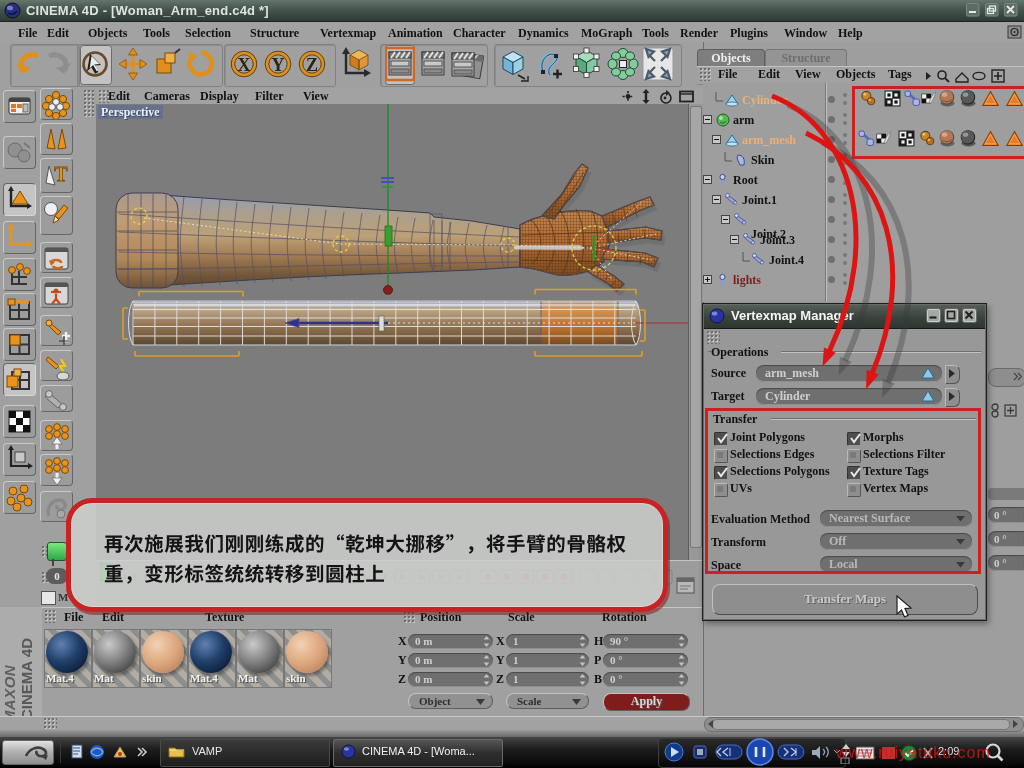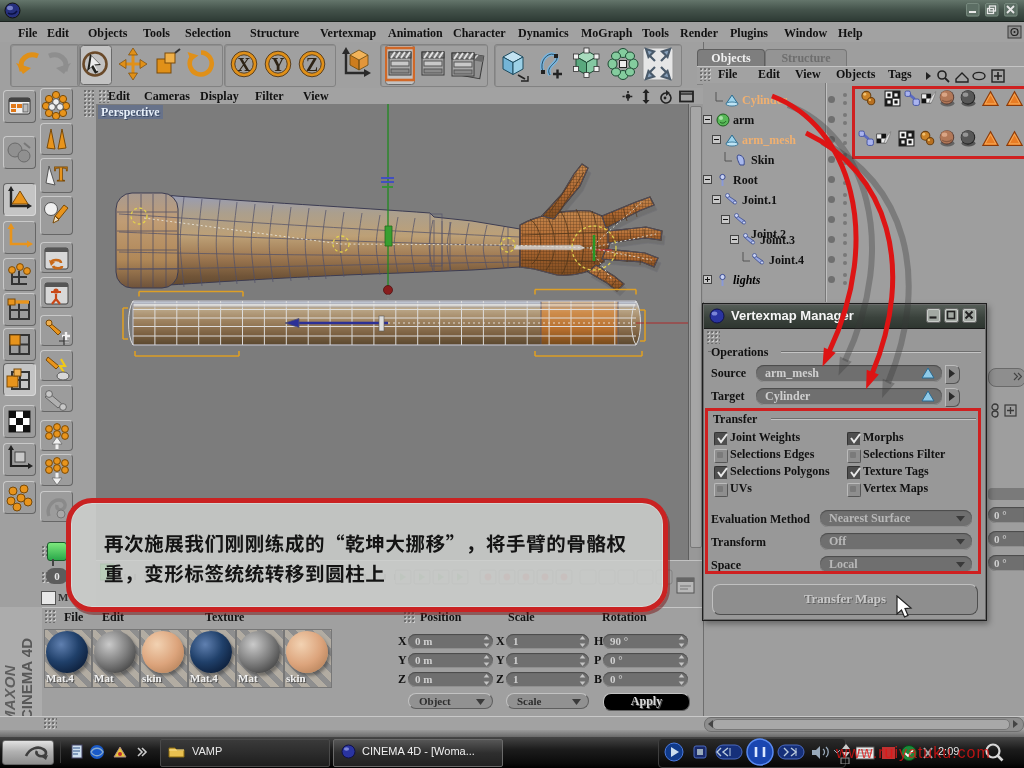--- a/index.html
+++ b/index.html
@@ -11,20 +11,21 @@
 .fld{background:#6f6f6f;border-radius:8px;box-shadow:inset 0 1px 1px #4a4a4a, inset 0 -1px 0 #909090;color:#cfcfcf;font-family:"Liberation Serif",serif;font-weight:bold;font-size:11px;}
 .menu{font-family:"Liberation Serif",serif;font-weight:bold;font-size:13px;color:#111;}
 </style></head><body>
 <div class="ab" style="left:0;top:0;width:1024px;height:21px;background:linear-gradient(#64756b,#45544c 45%,#2e3b35);border-bottom:1px solid #1c2420;">
 <svg class="ab" style="left:4px;top:2px" width="17" height="17">
       <circle cx="8.5" cy="8.5" r="7.5" fill="#26307e"></circle>
       <circle cx="8.5" cy="8.5" r="7.5" fill="none" stroke="#111" stroke-width="1"></circle>
       <ellipse cx="6" cy="6" rx="3" ry="2.2" fill="#8a93d8" opacity=".8"></ellipse>
       <path d="M4 11c3 2 7 1 9-2" stroke="#0b1040" stroke-width="1.5" fill="none"></path>
     </svg>
+<div class="ab" style="left:26px;top:3px;font-size:13px;font-weight:bold;color:#dfe4df;letter-spacing:.2px;">CINEMA 4D - [Woman_Arm_end.c4d *]</div>
 </div>
 <svg class="ab" style="left:966px;top:3px" width="14" height="14">
     <rect x="0" y="0" width="13.5" height="13.5" rx="1.5" fill="#5c6e64" stroke="#20292312"></rect>
     <rect x="0.5" y="0.5" width="12.5" height="12.5" rx="1.5" fill="none" stroke="#7e9186" stroke-width="1" opacity=".8"></rect>
     <path d="M3 9h7" stroke="#e8e8e8" stroke-width="2"></path>
   </svg>
 <svg class="ab" style="left:985px;top:3px" width="14" height="14">
     <rect x="0" y="0" width="13.5" height="13.5" rx="1.5" fill="#5c6e64" stroke="#20292312"></rect>
     <rect x="0.5" y="0.5" width="12.5" height="12.5" rx="1.5" fill="none" stroke="#7e9186" stroke-width="1" opacity=".8"></rect>
     <rect x="4.5" y="3" width="6" height="5" fill="none" stroke="#e8e8e8" stroke-width="1.3"></rect>
@@ -739,21 +740,21 @@
 <svg class="ab" style="left:678px;top:672px" width="7" height="15">
     <path d="M3.5 2l2.8 3.6H0.7z" fill="#c4c4c4"></path>
     <path d="M3.5 13L0.7 9.4h5.6z" fill="#c4c4c4"></path>
   </svg>
 <div class="ab" style="left:408px;top:693px;width:85px;height:16px;background:#919191;border:1px solid;border-color:#c2c2c2 #5e5e5e #5e5e5e #c2c2c2;border-radius:8px;color:#2e2e2e;font-family:'Liberation Serif',serif;font-weight:bold;font-size:11px;line-height:15px;text-align:left;padding-left:10px;box-sizing:border-box;">Object<svg class="ab" style="right:7px;top:5px" width="9" height="7">
       <path d="M0 0h9l-4.5 6z" fill="#3a3a3a"></path>
     </svg></div>
 <div class="ab" style="left:506px;top:693px;width:83px;height:16px;background:#919191;border:1px solid;border-color:#c2c2c2 #5e5e5e #5e5e5e #c2c2c2;border-radius:8px;color:#2e2e2e;font-family:'Liberation Serif',serif;font-weight:bold;font-size:11px;line-height:15px;text-align:left;padding-left:10px;box-sizing:border-box;">Scale<svg class="ab" style="right:7px;top:5px" width="9" height="7">
       <path d="M0 0h9l-4.5 6z" fill="#3a3a3a"></path>
     </svg></div>
-<div class="ab" style="left:603px;top:693px;width:85px;height:16px;background:#000000;border:1px solid;border-color:#c2c2c2 #5e5e5e #5e5e5e #c2c2c2;border-radius:8px;color:#d8d8d8;text-shadow:1px 1px 0 #555;font-family:'Liberation Serif',serif;font-weight:bold;font-size:12px;line-height:15px;text-align:center;">Apply</div>
+<div class="ab" style="left:603px;top:693px;width:85px;height:16px;background:#7f1d1d;border:1px solid;border-color:#c2c2c2 #5e5e5e #5e5e5e #c2c2c2;border-radius:8px;color:#d8d8d8;text-shadow:1px 1px 0 #555;font-family:'Liberation Serif',serif;font-weight:bold;font-size:12px;line-height:15px;text-align:center;">Apply</div>
 <div class="ab" style="left:0;top:716px;width:1024px;height:14px;background:#a2a2a2;border-top:1px solid #c8c8c8;"></div>
 <div class="ab grip" style="left:44px;top:718px;width:13px;height:11px;"></div>
 <div class="ab" style="left:0;top:730px;width:1024px;height:7px;background:linear-gradient(#9a9a9a,#6a6a6a);"></div>
 <div class="ab" style="left:703px;top:42px;width:321px;height:674px;background:#9e9e9e;border-left:1px solid #6e6e6e;"></div>
 <div class="ab" style="left:697px;top:49px;width:66px;height:17px;background:#7e7e7e;border:1px solid #5e5e5e;border-bottom:none;border-radius:4px 4px 0 0;color:#f0f0f0;font-family:'Liberation Serif',serif;font-weight:bold;font-size:12px;text-align:center;line-height:17px;">Objects</div>
 <div class="ab" style="left:765px;top:49px;width:80px;height:17px;background:#949494;border:1px solid #777;border-bottom:none;border-radius:4px 4px 0 0;color:#6e6e6e;font-family:'Liberation Serif',serif;font-weight:bold;font-size:12px;text-align:center;line-height:17px;">Structure</div>
 <div class="ab" style="left:697px;top:66px;width:327px;height:17px;background:#a2a2a2;border-top:1px solid #c4c4c4;border-bottom:1px solid #848484;"></div>
 <div class="ab grip" style="left:700px;top:68px;width:11px;height:13px;"></div>
 <div class="ab ser" style="left:718px;top:67px;font-size:12px;">File</div>
 <div class="ab ser" style="left:758px;top:67px;font-size:12px;">Edit</div>
@@ -856,21 +857,21 @@
 <div class="ab ser" style="left:769px;top:253px;font-size:12px;color:#111;text-align:center;">Joint.4</div>
 <svg class="ab" style="left:703px;top:275px" width="9" height="9">
     <rect x="0.5" y="0.5" width="8" height="8" fill="#c8c8c8" stroke="#444"></rect>
     <path d="M2 4.5h5" stroke="#111"></path>
     <path d="M4.5 2v5" stroke="#111"></path>
   </svg>
 <svg class="ab" style="left:716px;top:273px" width="14" height="14">
     <path d="M6.5 1v12" stroke="#8a9ad8" stroke-width="2"></path>
     <circle cx="6.5" cy="4" r="2.6" fill="#c8d2f4" stroke="#3a4a8e"></circle>
   </svg>
-<div class="ab ser" style="left:733px;top:273px;font-size:12px;color:#000000;font-style:italic;">lights</div>
+<div class="ab ser" style="left:733px;top:273px;font-size:12px;color:#7f1d1d;">lights</div>
 <div class="ab" style="left:828px;top:96px;width:7px;height:7px;border-radius:50%;background:#6f6f6f;"></div>
 <div class="ab" style="left:843px;top:93px;width:4px;height:4px;border-radius:50%;background:#787878;"></div>
 <div class="ab" style="left:843px;top:101px;width:4px;height:4px;border-radius:50%;background:#787878;"></div>
 <div class="ab" style="left:828px;top:116px;width:7px;height:7px;border-radius:50%;background:#6f6f6f;"></div>
 <div class="ab" style="left:843px;top:113px;width:4px;height:4px;border-radius:50%;background:#787878;"></div>
 <div class="ab" style="left:843px;top:121px;width:4px;height:4px;border-radius:50%;background:#787878;"></div>
 <div class="ab" style="left:828px;top:136px;width:7px;height:7px;border-radius:50%;background:#6f6f6f;"></div>
 <div class="ab" style="left:843px;top:133px;width:4px;height:4px;border-radius:50%;background:#787878;"></div>
 <div class="ab" style="left:843px;top:141px;width:4px;height:4px;border-radius:50%;background:#787878;"></div>
 <div class="ab" style="left:828px;top:156px;width:7px;height:7px;border-radius:50%;background:#6f6f6f;"></div>
@@ -1050,21 +1051,21 @@
 <div class="ab" style="left:945px;top:388px;width:13px;height:17px;background:#8e8e8e;border:1px solid;border-color:#bbb #555 #555 #bbb;border-radius:0 6px 6px 0;"></div>
 <svg class="ab" style="left:948px;top:392px" width="8" height="9">
     <path d="M1 0l6 4.5L1 9z" fill="#2a2a2a"></path>
   </svg>
 <div class="ab ser" style="left:713px;top:412px;font-size:12px;">Transfer</div>
 <div class="ab" style="left:771px;top:418px;width:205px;height:1px;background:#6e6e6e;box-shadow:0 1px 0 #c4c4c4;"></div>
 <div class="ab" style="left:714px;top:432px;width:12px;height:12px;background:#4e4e4e;border:1px solid;border-color:#333 #999 #999 #333;border-radius:2px;"></div>
 <svg class="ab" style="left:715px;top:431px" width="14" height="14">
     <path d="M3 7l3 4 6-8" fill="none" stroke="#e8e8e8" stroke-width="2"></path>
   </svg>
-<div class="ab ser" style="left:730px;top:430px;font-size:12px;">Joint Weights</div>
+<div class="ab ser" style="left:730px;top:430px;font-size:12px;">Joint Polygons</div>
 <div class="ab" style="left:847px;top:432px;width:12px;height:12px;background:#4e4e4e;border:1px solid;border-color:#333 #999 #999 #333;border-radius:2px;"></div>
 <svg class="ab" style="left:848px;top:431px" width="14" height="14">
     <path d="M3 7l3 4 6-8" fill="none" stroke="#e8e8e8" stroke-width="2"></path>
   </svg>
 <div class="ab ser" style="left:863px;top:430px;font-size:12px;">Morphs</div>
 <div class="ab" style="left:714px;top:449px;width:12px;height:12px;background:#8e8e8e;border:1px solid;border-color:#bbb #555 #555 #bbb;border-radius:2px;"></div>
 <div class="ab" style="left:717px;top:452px;width:6px;height:6px;background:#7a7a7a;border-radius:1px;"></div>
 <div class="ab ser" style="left:730px;top:447px;font-size:12px;">Selections Edges</div>
 <div class="ab" style="left:847px;top:449px;width:12px;height:12px;background:#8e8e8e;border:1px solid;border-color:#bbb #555 #555 #bbb;border-radius:2px;"></div>
 <div class="ab" style="left:850px;top:452px;width:6px;height:6px;background:#7a7a7a;border-radius:1px;"></div>

